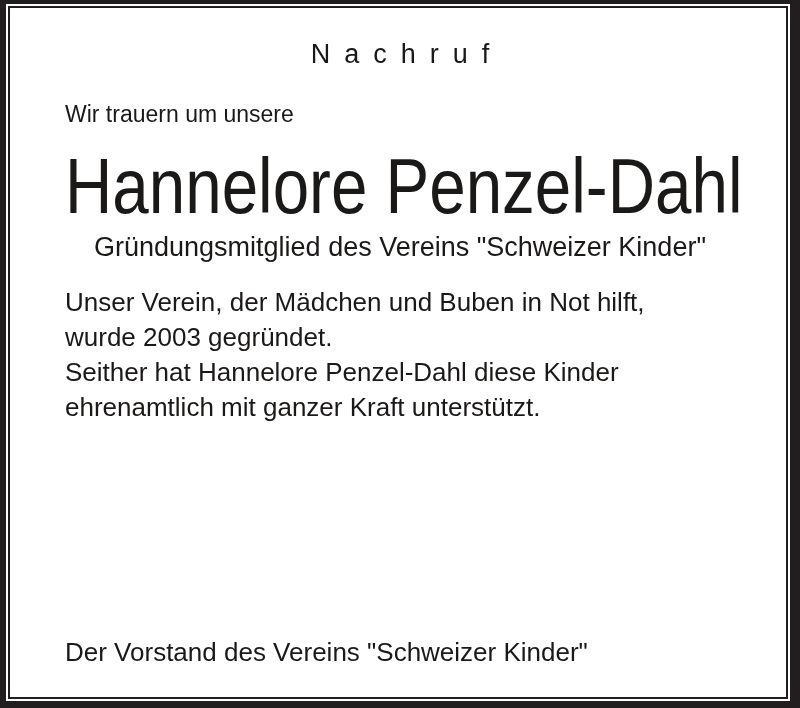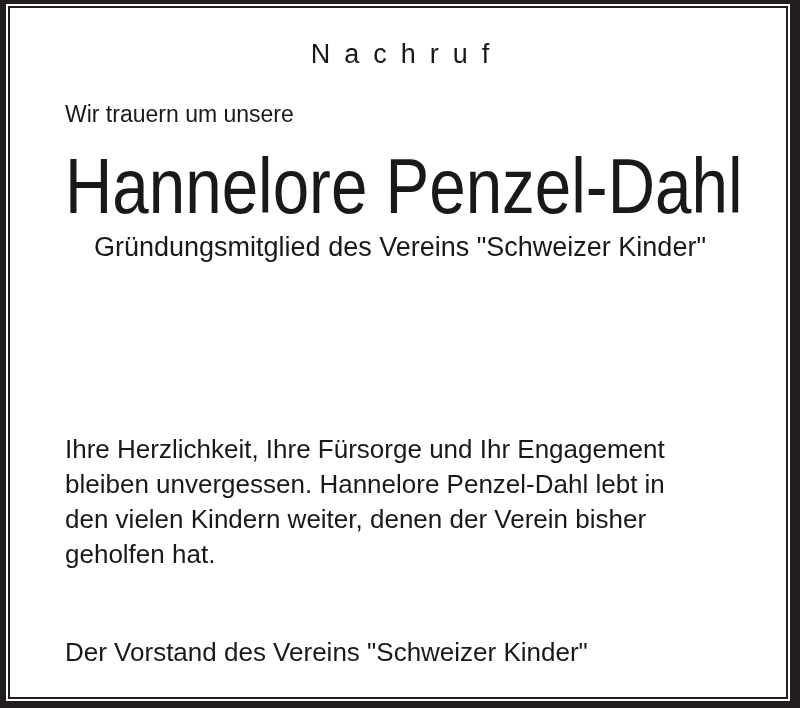--- a/index.html
+++ b/index.html
@@ -112,19 +112,19 @@
 
   <div class="content">
     <div class="title">Nachruf</div>
 
     <div class="intro">Wir trauern um unsere</div>
 
     <div class="big-name">Hannelore Penzel-Dahl</div>
 
     <div class="subtitle">Gründungsmitglied des Vereins "Schweizer Kinder"</div>
 
+    <div class="para para-1">Unser Verein, der Mädchen und Buben in Not hilft,<br>wurde 2003 gegründet.<br>Seither hat Hannelore Penzel-Dahl diese Kinder<br>ehrenamtlich mit ganzer Kraft unterstützt.</div>
 
-    <div class="para para-2">Ihre Herzlichkeit, Ihre Fürsorge und Ihr Engagement<br>bleiben unvergessen. Hannelore Penzel-Dahl lebt in<br>den vielen Kindern weiter, denen der Verein bisher<br>geholfen hat.</div>
 
 
     <div class="signoff">Der Vorstand des Vereins "Schweizer Kinder"</div>
   </div>
 </div>
 
 </body></html>

